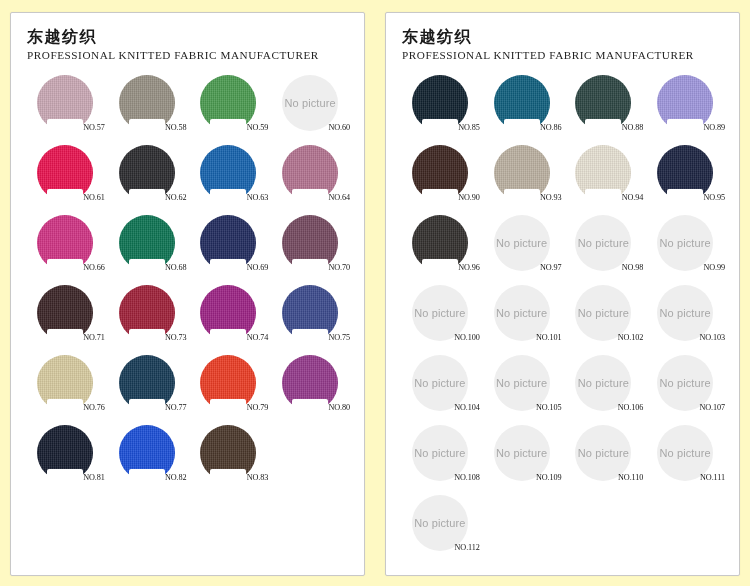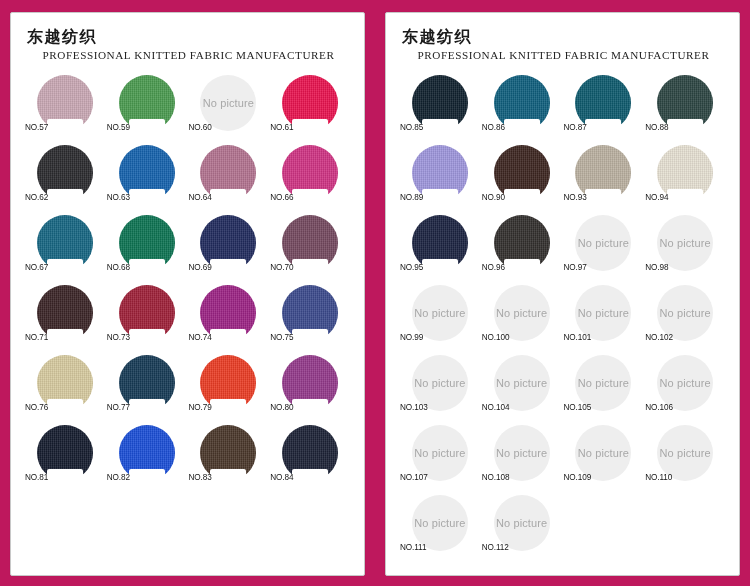--- a/index.html
+++ b/index.html
@@ -12,21 +12,21 @@
     height: 586px;
     background: #ffffff;
     font-family: "Liberation Sans", sans-serif;
     overflow: hidden;
   }
   #sheet {
     width: 750px;
     height: 586px;
     display: flex;
     box-sizing: border-box;
-    background: #be185d;
+    background: #fef9c3;
   }
   .panel {
     width: 375px;
     height: 586px;
     box-sizing: border-box;
     padding: 12px 10px 10px 10px;
     position: relative;
   }
   .panel-inner {
     width: 100%;
@@ -49,21 +49,20 @@
     margin: 2px 0 2px 2px;
   }
   .brand-en {
     font-family: "Liberation Serif", serif;
     font-size: 11.2px;
     color: #1f1f1f;
     letter-spacing: 0.55px;
     white-space: nowrap;
     margin: 0 0 12px 2px;
     line-height: 1.2;
-    text-align: center;
   }
   .grid {
     margin-top: 9px;
     display: grid;
     grid-template-columns: repeat(4, 1fr);
     grid-auto-rows: 70px;
     column-gap: 2px;
     row-gap: 0px;
   }
   .swatch {
@@ -120,24 +119,24 @@
     height: 13px;
     background: #ffffff;
     border-radius: 2px 2px 0 0;
     z-index: 3;
   }
   .label {
     position: absolute;
     left: 0;
     right: 0;
     bottom: 12px;
-    text-align: left;
+    text-align: right;
     font-size: 8.2px;
     color: #161616;
-    font-family: Liberation Sans, sans-serif;
+    font-family: Liberation Serif, serif;
     letter-spacing: -0.1px;
     z-index: 4;
     white-space: nowrap;
   }
 </style>
 </head>
 <body>
 
 <div id="sheet">
 
@@ -145,20 +144,25 @@
     <div class="panel-inner">
       <div class="brand-cn">东越纺织</div>
       <div class="brand-en">PROFESSIONAL KNITTED FABRIC MANUFACTURER</div>
       <div class="grid">
           <div class="swatch">
             <div class="disc" style="background: rgb(201, 168, 180);"></div>
             <div class="notch"></div>
             <div class="label">NO.57</div>
           </div>
           <div class="swatch">
+            <div class="disc" style="background: rgb(150, 144, 131);"></div>
+            <div class="notch"></div>
+            <div class="label">NO.58</div>
+          </div>
+          <div class="swatch">
             <div class="disc" style="background: rgb(74, 154, 79);"></div>
             <div class="notch"></div>
             <div class="label">NO.59</div>
           </div>
           <div class="swatch">
             <div class="disc empty" style="background: rgb(238, 238, 238);">
               <span class="nopic">No picture</span>
             </div>
             <div class="label">NO.60</div>
           </div>
@@ -181,25 +185,20 @@
             <div class="disc" style="background: rgb(178, 114, 143);"></div>
             <div class="notch"></div>
             <div class="label">NO.64</div>
           </div>
           <div class="swatch">
             <div class="disc" style="background: rgb(207, 51, 131);"></div>
             <div class="notch"></div>
             <div class="label">NO.66</div>
           </div>
           <div class="swatch">
-            <div class="disc" style="background: rgb(22, 102, 130);"></div>
-            <div class="notch"></div>
-            <div class="label">NO.67</div>
-          </div>
-          <div class="swatch">
             <div class="disc" style="background: rgb(12, 115, 82);"></div>
             <div class="notch"></div>
             <div class="label">NO.68</div>
           </div>
           <div class="swatch">
             <div class="disc" style="background: rgb(33, 43, 94);"></div>
             <div class="notch"></div>
             <div class="label">NO.69</div>
           </div>
           <div class="swatch">
@@ -254,25 +253,20 @@
           </div>
           <div class="swatch">
             <div class="disc" style="background: rgb(26, 78, 214);"></div>
             <div class="notch"></div>
             <div class="label">NO.82</div>
           </div>
           <div class="swatch">
             <div class="disc" style="background: rgb(74, 55, 42);"></div>
             <div class="notch"></div>
             <div class="label">NO.83</div>
-          </div>
-          <div class="swatch">
-            <div class="disc" style="background: rgb(28, 34, 54);"></div>
-            <div class="notch"></div>
-            <div class="label">NO.84</div>
           </div>
         </div>
     </div>
   </div>
 
   <div class="panel">
     <div class="panel-inner">
       <div class="brand-cn">东越纺织</div>
       <div class="brand-en">PROFESSIONAL KNITTED FABRIC MANUFACTURER</div>
       <div class="grid">
@@ -280,25 +274,20 @@
             <div class="disc" style="background: rgb(16, 33, 46);"></div>
             <div class="notch"></div>
             <div class="label">NO.85</div>
           </div>
           <div class="swatch">
             <div class="disc" style="background: rgb(15, 95, 125);"></div>
             <div class="notch"></div>
             <div class="label">NO.86</div>
           </div>
           <div class="swatch">
-            <div class="disc" style="background: rgb(13, 90, 109);"></div>
-            <div class="notch"></div>
-            <div class="label">NO.87</div>
-          </div>
-          <div class="swatch">
             <div class="disc" style="background: rgb(44, 69, 66);"></div>
             <div class="notch"></div>
             <div class="label">NO.88</div>
           </div>
           <div class="swatch">
             <div class="disc" style="background: rgb(158, 150, 220);"></div>
             <div class="notch"></div>
             <div class="label">NO.89</div>
           </div>
           <div class="swatch">

